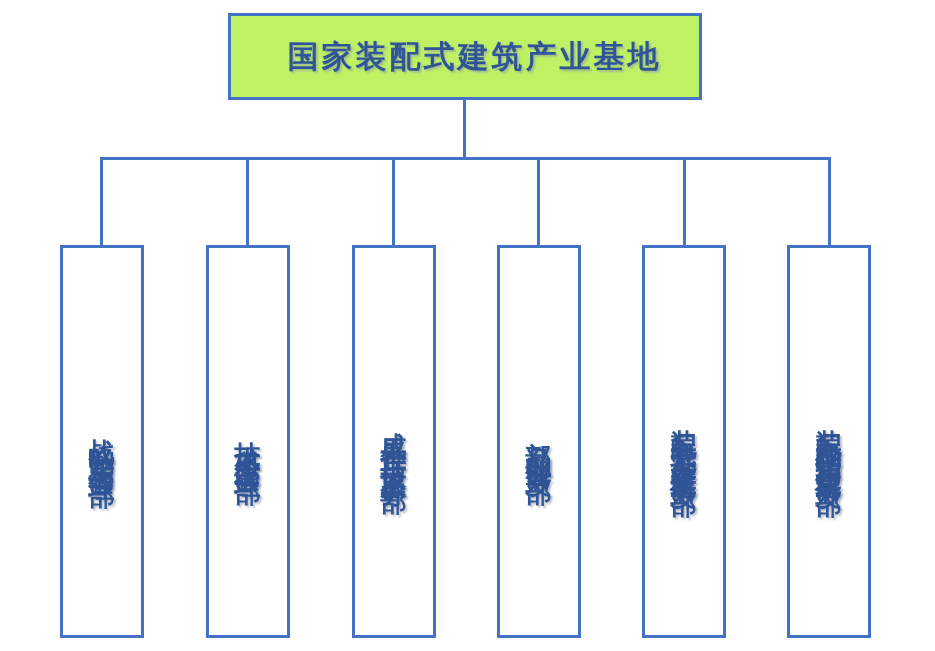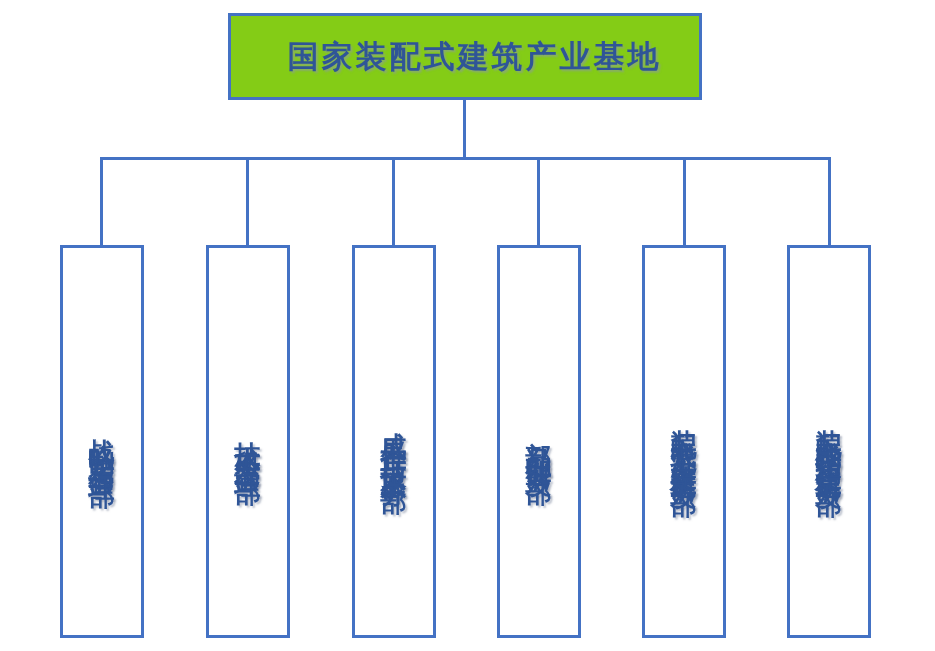--- a/index.html
+++ b/index.html
@@ -17,21 +17,21 @@
   }
   
   .root-box {
     position: absolute;
     left: 228px;
     top: 13px;
     width: 474px;
     height: 87px;
     box-sizing: border-box;
     border: 3px solid #4472C4;
-    background: #84cc16;
+    background: #bef264;
     display: flex;
     align-items: center;
     justify-content: center;
     padding-left: 16px;
   }
   .root-label {
     font-size: 31px;
     font-weight: bold;
     letter-spacing: 3px;
     text-indent: 3px;

